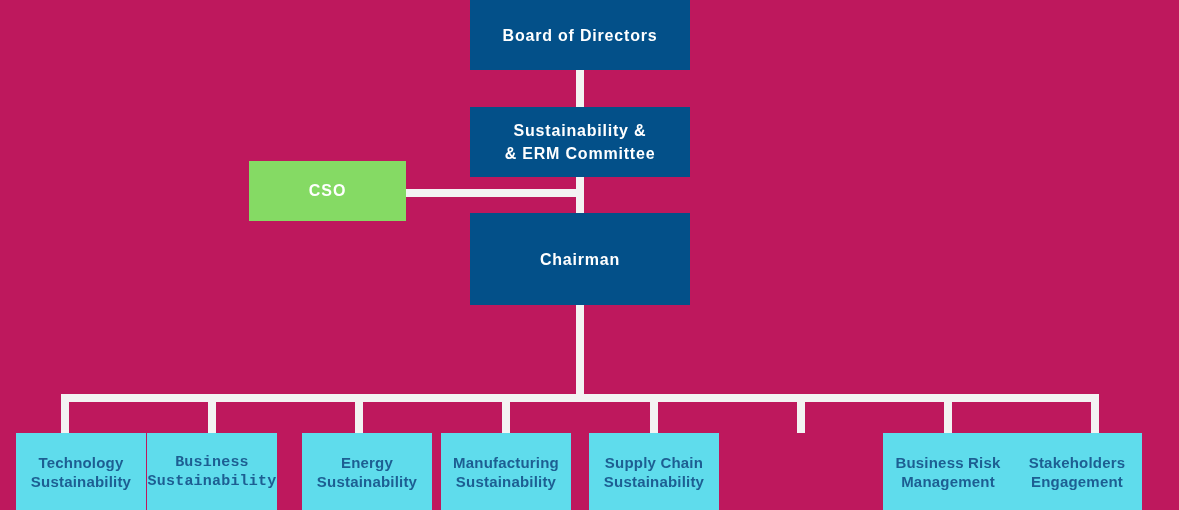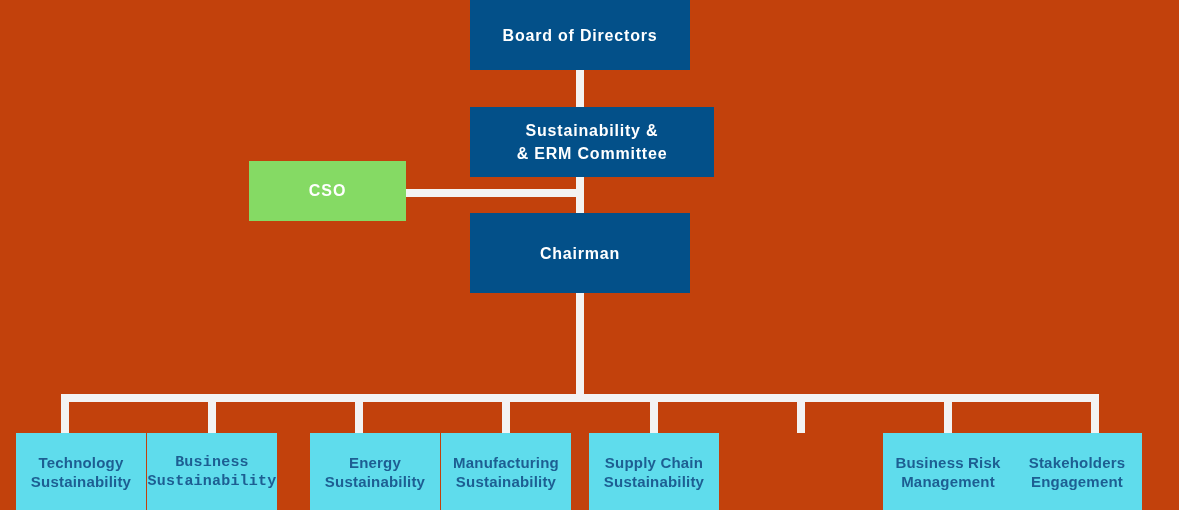--- a/index.html
+++ b/index.html
@@ -5,21 +5,21 @@
   html, body {
     margin: 0;
     padding: 0;
     background: #ffffff;
   }
   .canvas {
     position: relative;
     width: 1179px;
     height: 510px;
     overflow: hidden;
-    background: #c2410c;
+    background: #be185d;
     font-family: "Liberation Sans", sans-serif;
   }
   .connector {
     position: absolute;
     background: #f3f3f3;
   }
   .node {
     position: absolute;
     display: flex;
     align-items: center;
@@ -49,42 +49,42 @@
     font-size: 15px;
     font-weight: bold;
     letter-spacing: 0.2px;
     line-height: 19px;
     width: 130px;
     top: 433px;
     height: 77px;
   }
   
   .pos-board    { left: 470px; top: 0;     width: 220px; height: 70px; }
-  .pos-committee{ left: 470px; top: 107px; width: 244px; height: 70px; }
+  .pos-committee{ left: 470px; top: 107px; width: 220px; height: 70px; }
   .pos-cso      { left: 249px; top: 161px; width: 157px; height: 60px; }
-  .pos-chairman { left: 470px; top: 213px; width: 220px; height: 80px; }
+  .pos-chairman { left: 470px; top: 213px; width: 220px; height: 92px; }
   
   .line-board-committee    { left: 576px; top: 70px;  width: 8px;    height: 37px; }
   .line-committee-chairman { left: 576px; top: 177px; width: 8px;    height: 36px; }
   .line-cso-branch         { left: 406px; top: 189px; width: 178px;  height: 8px;  }
   .line-chairman-down      { left: 576px; top: 285px; width: 8px;    height: 117px;}
   .line-distribution       { left: 61px;  top: 394px; width: 1038px; height: 8px;  }
   .stub { top: 394px; width: 8px; height: 39px; }
   .stub-0 { left: 61px; }
   .stub-1 { left: 208px; }
   .stub-2 { left: 355px; }
   .stub-3 { left: 502px; }
   .stub-4 { left: 650px; }
   .stub-5 { left: 797px; }
   .stub-6 { left: 944px; }
   .stub-7 { left: 1091px; }
   
   .dept-0 { left: 0; margin-left: 16px; }
   .dept-1 { left: 147px; font-family: Liberation Mono, monospace; }
-  .dept-2 { left: 310px; }
+  .dept-2 { left: 302px; }
   .dept-3 { left: 441px; }
   .dept-4 { left: 589px; }
   .dept-5 { left: 736px; }
   .dept-6 { left: 883px; }
   .dept-7 { left: 972px; margin-left: 40px; }
 </style>
 </head>
 <body>
 
 <div class="canvas">

